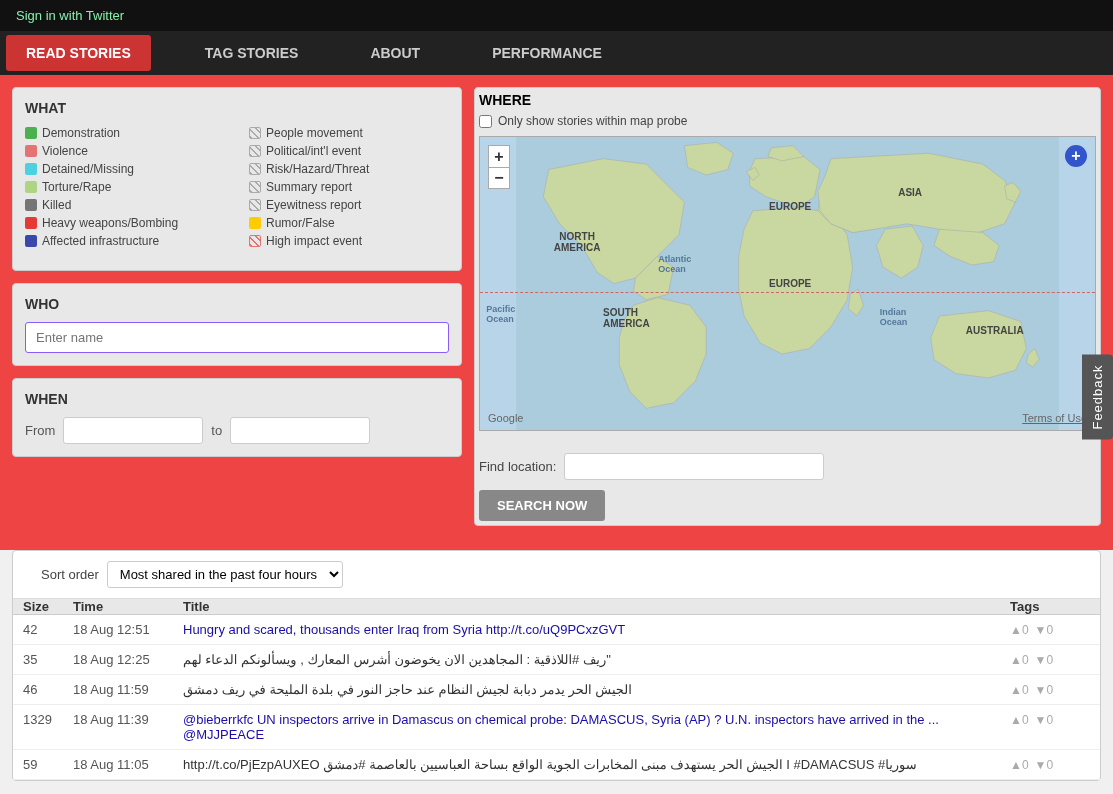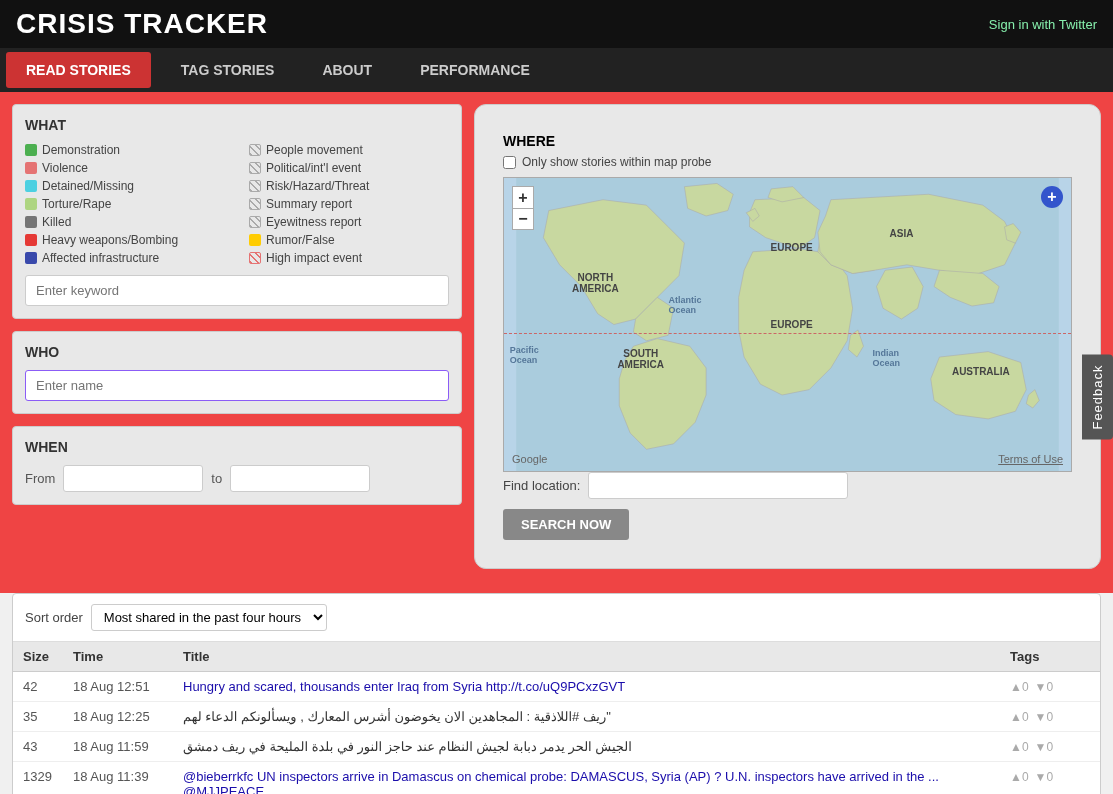--- a/index.html
+++ b/index.html
@@ -4,21 +4,21 @@
   <style>
     * { box-sizing: border-box; margin: 0; padding: 0; }
     body { font-family: Arial, sans-serif; font-size: 13px; background: #f0f0f0; }
 
     
     #header { background: #111; padding: 8px 16px; display: flex; align-items: center; justify-content: space-between; }
     #logo { color: #fff; font-size: 28px; font-weight: 900; font-family: 'Arial Black', Arial, sans-serif; letter-spacing: 1px; }
     #sign-in-link { color: #86efac; font-size: 13px; text-decoration: none; }
 
     
-    #nav { background: #222; display: flex; align-items: flex-end; }
+    #nav { background: #222; display: flex; align-items: flex-end; gap: 24px; }
     .nav-item { padding: 14px 24px; color: #ccc; font-size: 14px; font-weight: bold; cursor: pointer; text-decoration: none; }
     .nav-item.active { background: #cc3333; color: #fff; border-radius: 3px; margin: 4px 6px; padding: 10px 20px; }
 
     
     #main { display: flex; padding: 12px; gap: 12px; background: #ef4444; }
 
     
     #left-panel { width: 450px; flex-shrink: 0; }
 
     
@@ -45,55 +45,55 @@
     
     .name-input { width: 100%; padding: 7px 10px; border: 1px solid #8b5cf6; border-radius: 3px; font-size: 13px; background: #fff; color: #999; }
 
     
     .when-row { display: flex; align-items: center; gap: 8px; }
     .when-label { color: #555; font-size: 13px; }
     .date-input { width: 140px; padding: 5px 8px; border: 1px solid #ccc; border-radius: 3px; font-size: 13px; background: #fff; }
 
     
     #right-panel { flex: 1; }
-    .where-box { background: #e8e8e8; border: 1px solid #ccc; border-radius: 12px; padding: 28px; margin-bottom: 12px; }
+    .where-box { background: #e8e8e8; border: 1px solid #ccc; border-radius: 4px; padding: 4px; margin-bottom: 12px; }
     .where-title { font-weight: bold; font-size: 14px; margin-bottom: 6px; }
     .map-bounds-row { display: flex; align-items: center; gap: 6px; margin-bottom: 8px; font-size: 12px; color: #444; }
     .map-container { width: 100%; height: 295px; background: #b8d4e8; position: relative; overflow: hidden; border: 1px solid #aaa; }
 
     
     .map-svg { width: 100%; height: 100%; }
 
     .map-zoom-controls { position: absolute; top: 8px; left: 8px; display: flex; flex-direction: column; }
     .map-zoom-btn { width: 22px; height: 22px; background: #fff; border: 1px solid #aaa; cursor: pointer; font-size: 16px; font-weight: bold; display: flex; align-items: center; justify-content: center; line-height: 1; color: #333; }
     .map-zoom-btn:first-child { border-bottom: none; }
 
     .map-label { position: absolute; color: #444; font-size: 10px; font-weight: bold; pointer-events: none; }
 
     .map-new-btn { position: absolute; top: 8px; right: 8px; width: 22px; height: 22px; background: #3355cc; color: #fff; border-radius: 50%; display: flex; align-items: center; justify-content: center; font-size: 16px; font-weight: bold; cursor: pointer; }
 
     .map-dashed-line { position: absolute; top: 53%; left: 0; right: 0; border-top: 1px dashed #cc6666; pointer-events: none; }
 
     .google-watermark { position: absolute; bottom: 6px; left: 8px; font-size: 11px; color: #666; }
     .terms-link { position: absolute; bottom: 6px; right: 8px; font-size: 11px; color: #666; text-decoration: underline; cursor: pointer; margin-top: 17px; }
 
-    .find-location-row { margin-top: 0; display: flex; align-items: center; gap: 8px; }
+    .find-location-row { margin-top: 22px; display: flex; align-items: center; gap: 8px; }
     .find-location-label { font-size: 13px; color: #444; }
     .find-location-input { width: 260px; padding: 5px 8px; border: 1px solid #ccc; border-radius: 3px; font-size: 13px; background: #fff; }
 
     .search-now-btn { background: #888; color: #fff; border: none; padding: 8px 18px; font-size: 13px; font-weight: bold; border-radius: 3px; cursor: pointer; margin-top: 10px; }
 
     
     #results-section { background: #fff; border: 1px solid #ccc; border-radius: 4px; padding: 0; margin: 0 12px 12px 12px; }
     .results-header { padding: 10px 12px; border-bottom: 1px solid #ddd; display: flex; align-items: center; gap: 8px; }
-    .sort-label { font-size: 13px; color: #444; }
+    .sort-label { font-size: 13px; color: #444; margin-left: 16px; }
     .sort-select { padding: 4px 8px; border: 1px solid #ccc; border-radius: 3px; font-size: 13px; background: #fff; }
 
     .results-table { width: 100%; border-collapse: collapse; }
-    .results-table th { background: #e8e8e8; padding: 7px 10px; text-align: left; font-size: 13px; font-weight: bold; color: #333; border-bottom: 1px solid #ccc; }
+    .results-table th { background: #e8e8e8; padding: 0 10px; text-align: left; font-size: 13px; font-weight: bold; color: #333; border-bottom: 1px solid #ccc; }
     .results-table td { padding: 7px 10px; border-bottom: 1px solid #eee; font-size: 13px; vertical-align: top; }
 
     .col-size { width: 50px; color: #555; }
     .col-time { width: 110px; color: #555; white-space: nowrap; }
     .col-title { color: #333; }
     .col-tags { width: 100px; white-space: nowrap; }
 
     .title-link { color: #1a0dab; text-decoration: none; font-size: 13px; }
     .title-text { color: #333; font-size: 13px; direction: rtl; unicode-bidi: embed; }
 
@@ -106,21 +106,20 @@
       background: #555; color: #fff; padding: 10px 8px; font-size: 13px; cursor: pointer;
       border-radius: 4px 0 0 4px; writing-mode: vertical-lr;
       transform: rotate(180deg); letter-spacing: 1px;
       border: none; font-family: Arial, sans-serif;
     }
   </style>
 </head>
 <body>
 
 <div id="header">
-  <div id="logo">CRISIS TRACKER</div>
   <a id="sign-in-link" href="#">Sign in with Twitter</a>
 </div>
 
 <nav id="nav">
   <a class="nav-item active" href="#">READ STORIES</a>
   <a class="nav-item" href="#">TAG STORIES</a>
   <a class="nav-item" href="#">ABOUT</a>
   <a class="nav-item" href="#">PERFORMANCE</a>
 </nav>
 
@@ -189,21 +188,20 @@
         <div class="tag-item">
           <div class="tag-dot" style="background:#3949ab;"></div>
           <span>Affected infrastructure</span>
         </div>
         <div class="tag-item">
           <div class="tag-dot striped" style="background: repeating-linear-gradient(45deg,#e57373,#e57373 2px,transparent 2px,transparent 5px); border:1px solid #e57373;"></div>
           <span>High impact event</span>
         </div>
       </div>
 
-      <input class="keyword-input" type="text" placeholder="Enter keyword" style="">
     </div>
 
     <div class="section-box">
       <div class="section-title">WHO</div>
       <input class="name-input" type="text" placeholder="Enter name" style="">
     </div>
 
     <div class="section-box">
       <div class="section-title">WHEN</div>
       <div class="when-row">
@@ -267,21 +265,21 @@
         <div class="map-zoom-controls">
           <button class="map-zoom-btn">+</button>
           <button class="map-zoom-btn">−</button>
         </div>
 
         
         <div class="map-new-btn">+</div>
 
         
         <div class="map-label" style="top:32%; left:12%; text-align:center;">NORTH<br>AMERICA</div>
-        <div class="map-label" style="top:58%; left:20%; text-align:center;">SOUTH<br>AMERICA</div>
+        <div class="map-label" style="top:58%; left:20%; text-align:left;">SOUTH<br>AMERICA</div>
         <div class="map-label" style="top:22%; left:47%;">EUROPE</div>
         <div class="map-label" style="top:48%; left:47%;">EUROPE</div>
         <div class="map-label" style="top:17%; left:68%;">ASIA</div>
         <div class="map-label" style="top:40%; left:29%; font-size:9px; color:#557799;">Atlantic<br>Ocean</div>
         <div class="map-label" style="top:58%; left:65%; font-size:9px; color:#557799;">Indian<br>Ocean</div>
         <div class="map-label" style="top:57%; left:1%; font-size:9px; color:#557799;">Pacific<br>Ocean</div>
         <div class="map-label" style="top:64%; left:79%;">AUSTRALIA</div>
 
         
         <div class="map-dashed-line"></div>
@@ -328,21 +326,21 @@
           <td class="col-title"><a href="#" class="title-link">Hungry and scared, thousands enter Iraq from Syria http://t.co/uQ9PCxzGVT</a></td>
           <td class="col-tags"><span class="tag-icon">▲</span><span class="tag-count">0</span><span class="tag-icon">▼</span><span class="tag-count">0</span></td>
         </tr>
         <tr>
           <td class="col-size">35</td>
           <td class="col-time">18 Aug 12:25</td>
           <td class="col-title"><span class="title-text">"ريف #اللاذقية : المجاهدين الان يخوضون أشرس المعارك , ويسألونكم الدعاء لهم</span></td>
           <td class="col-tags"><span class="tag-icon">▲</span><span class="tag-count">0</span><span class="tag-icon">▼</span><span class="tag-count">0</span></td>
         </tr>
         <tr>
-          <td class="col-size">43</td>
+          <td class="col-size">46</td>
           <td class="col-time">18 Aug 11:59</td>
           <td class="col-title"><span class="title-text">الجيش الحر يدمر دبابة لجيش النظام عند حاجز النور في بلدة المليحة في ريف دمشق</span></td>
           <td class="col-tags"><span class="tag-icon">▲</span><span class="tag-count">0</span><span class="tag-icon">▼</span><span class="tag-count">0</span></td>
         </tr>
         <tr>
           <td class="col-size">1329</td>
           <td class="col-time">18 Aug 11:39</td>
           <td class="col-title"><a href="#" class="title-link">@bieberrkfc UN inspectors arrive in Damascus on chemical probe: DAMASCUS, Syria (AP) ? U.N. inspectors have arrived in the ... @MJJPEACE</a></td>
           <td class="col-tags"><span class="tag-icon">▲</span><span class="tag-count">0</span><span class="tag-icon">▼</span><span class="tag-count">0</span></td>
         </tr>

